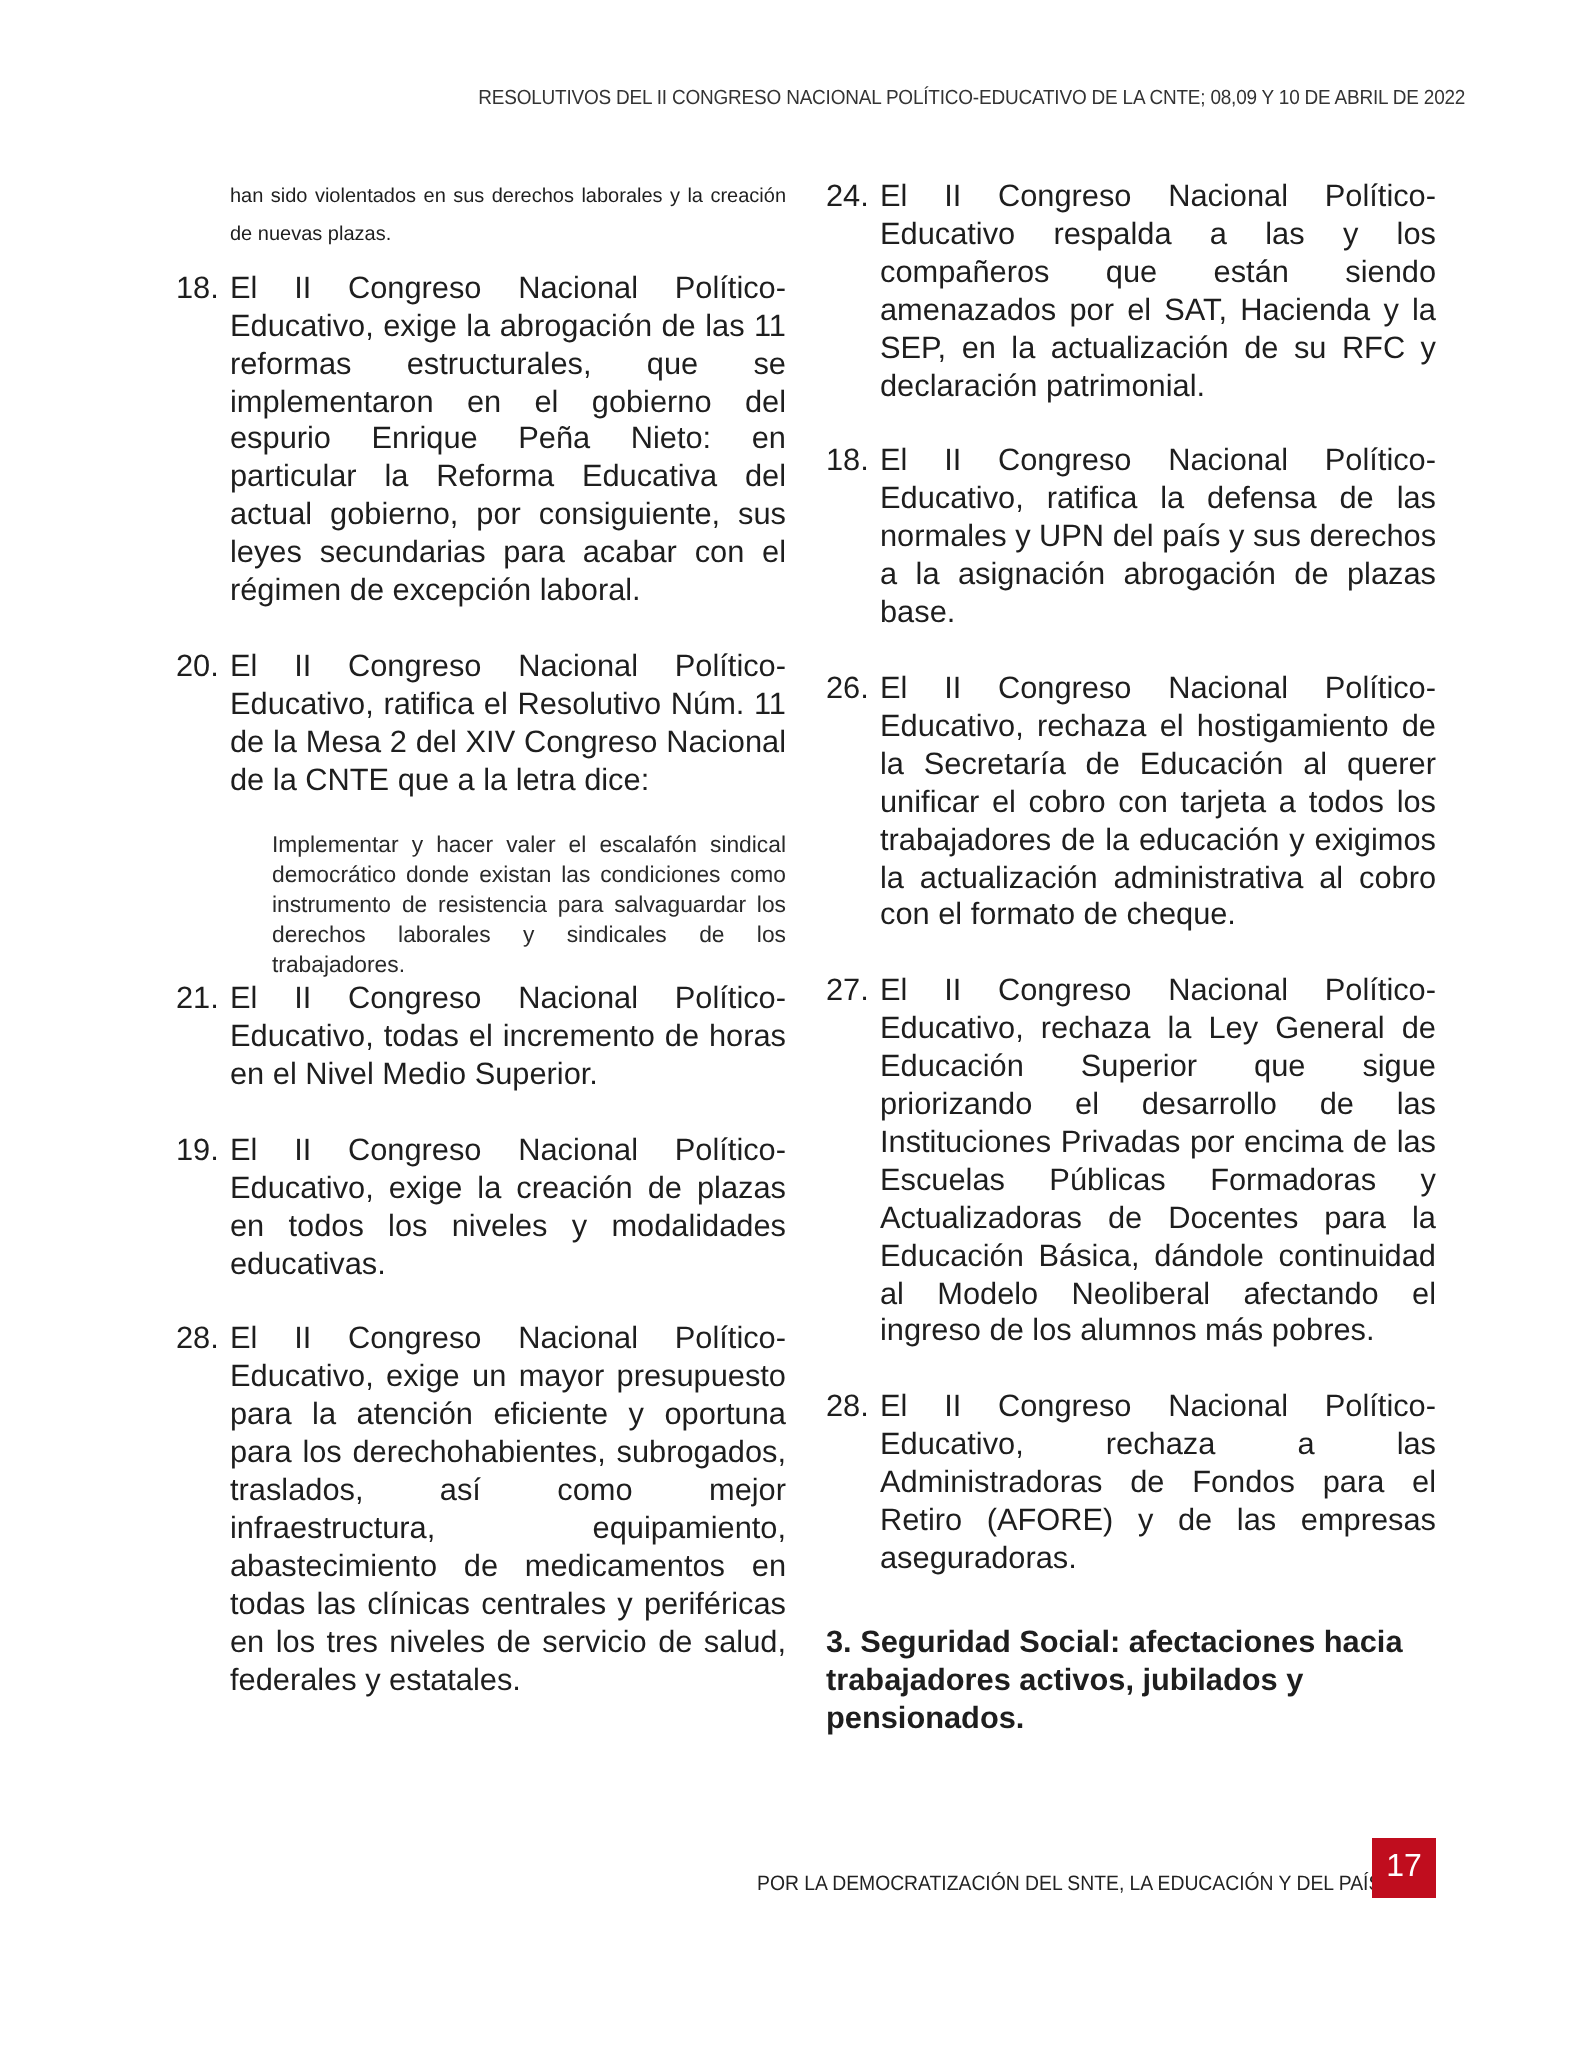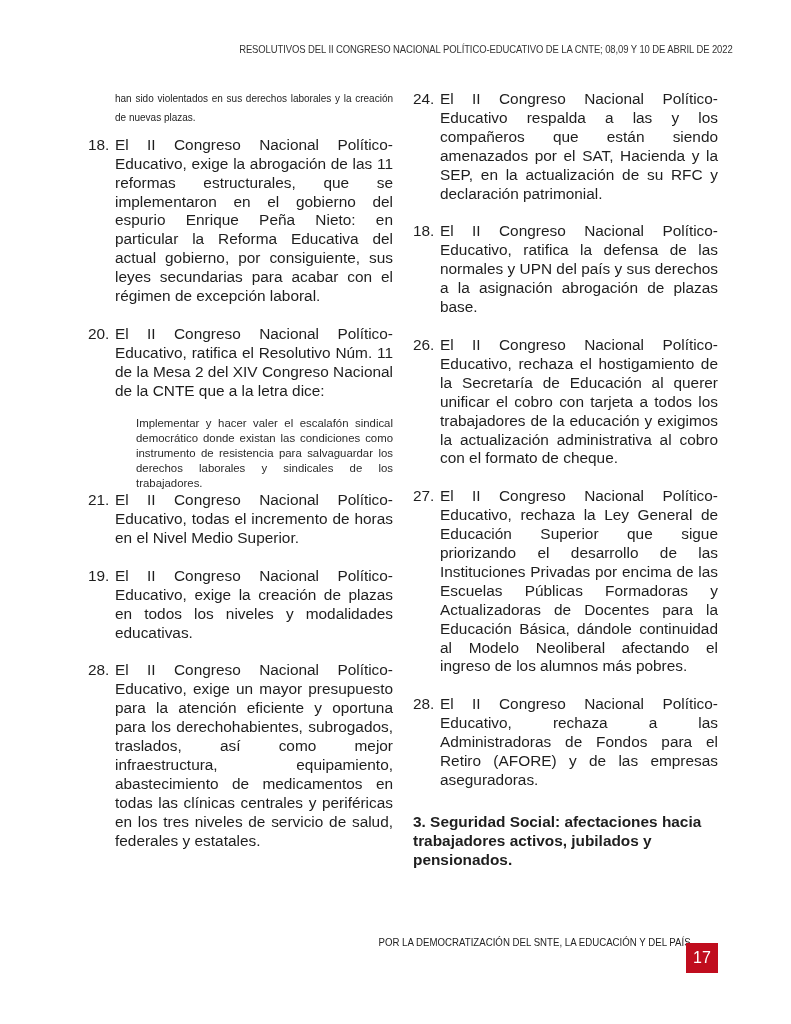--- a/index.html
+++ b/index.html
@@ -12,21 +12,21 @@
   .col-right { left: 413px; }
   .item { display: flex; font-size: 15.4px; line-height: 18.9px; margin-bottom: 19px; }
   .num { width: 27px; flex: 0 0 27px; }
   .txt { flex: 1; text-align: justify; }
   .cont { padding-left: 27px; font-size: 10px; line-height: 18.9px; text-align: justify; margin-bottom: 8px; }
   .quote { padding-left: 48px; font-size: 11.4px; line-height: 15.1px; text-align: justify; color: #2a2a2a;
            margin-top: -4px; }
   .section { font-size: 15.4px; line-height: 19px; font-weight: bold; margin-top: 22px; width: 300px; }
   .footer { position: absolute; top: 937px; right: 100px; font-size: 10.4px; color: #222;
             transform: scaleX(0.93); transform-origin: right center; white-space: nowrap; }
-  .badge { position: absolute; top: 943px; left: 686px; width: 32px; height: 30px; background: #c00d1e;
+  .badge { position: absolute; top: 919px; left: 686px; width: 32px; height: 30px; background: #c00d1e;
            color: #fff; font-size: 16px; text-align: center; line-height: 30px; }
 </style>
 </head>
 <body>
 
 <div class="header">RESOLUTIVOS DEL II CONGRESO NACIONAL POLÍTICO-EDUCATIVO DE LA CNTE; 08,09 Y 10 DE ABRIL DE 2022</div>
 
 <div class="col col-left">
   <div class="cont">han sido violentados en sus derechos laborales y la creación de nuevas plazas.</div>
 

